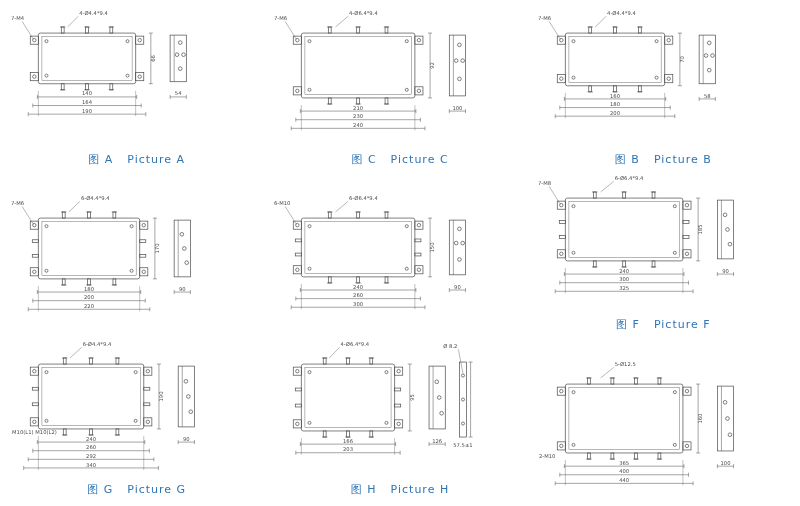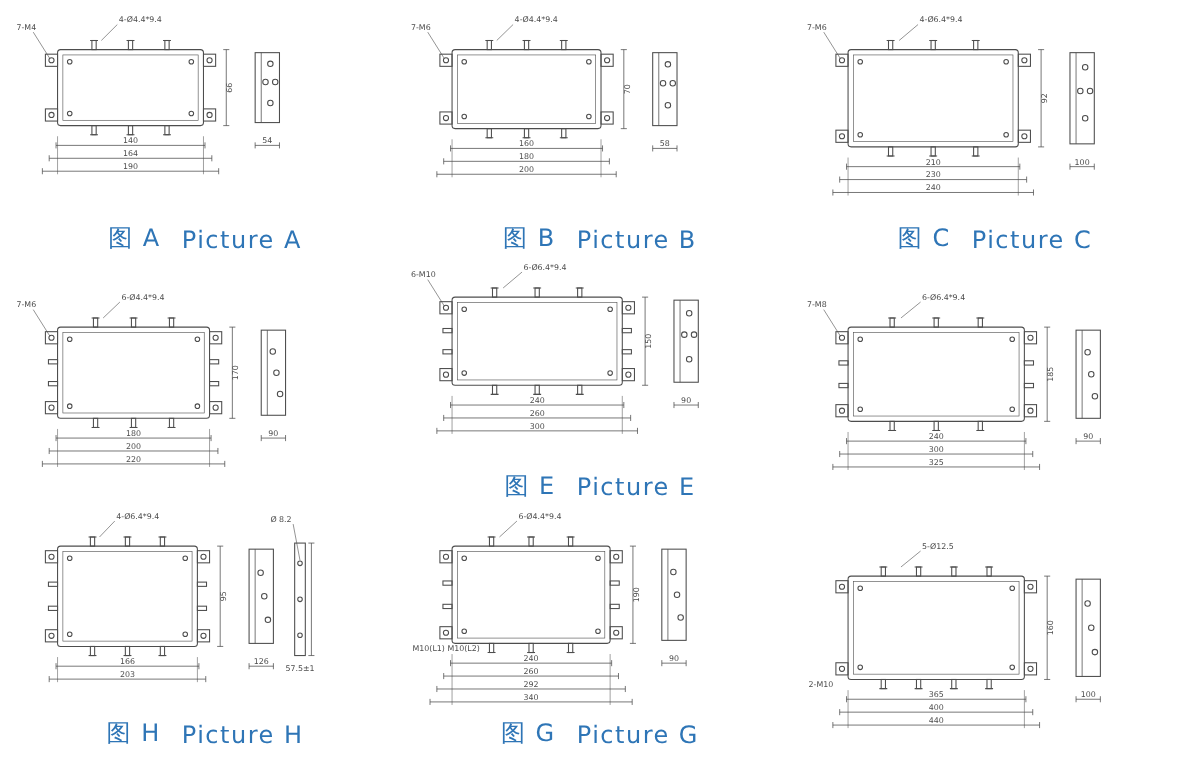--- a/index.html
+++ b/index.html
@@ -14,21 +14,21 @@
     grid-template-rows:1fr 1fr 1fr;
     column-gap:10px;
   }
   figure.cell{
     margin:0;display:flex;flex-direction:column;
     align-items:center;justify-content:flex-end;min-width:0;min-height:0;
   }
   svg.drawing{width:100%;height:calc(100% - 22px);display:block;}
   .caption{
     height:20px;display:flex;align-items:center;justify-content:center;
-    gap:14px;font-size:16px;color:var(--cap,#2e75b6);letter-spacing:1px;
+    gap:14px;font-size:11px;color:var(--cap,#2e75b6);letter-spacing:1px;
   }
   .caption span{white-space:nowrap;}
 </style>
 </head>
 <body>
 
 <div class="sheet">
   <div class="grid">
 
     <figure class="cell">
@@ -98,20 +98,91 @@
         </svg>
       <figcaption class="caption">
         <span>图 A</span>
         <span>Picture A</span>
       </figcaption>
     </figure>
 
     <figure class="cell">
       <svg class="drawing" viewBox="0 0 250 140">
           <g stroke="#4d4d4d" fill="none" stroke-width="0.7">
+            <rect x="28" y="26" width="112" height="64" rx="2"></rect>
+            <rect x="31.5" y="29.5" width="105" height="57" stroke-width="0.4"></rect>
+            <circle cx="36" cy="34" r="1.5"></circle>
+            <circle cx="132" cy="34" r="1.5"></circle>
+            <circle cx="36" cy="82" r="1.5"></circle>
+            <circle cx="132" cy="82" r="1.5"></circle>
+            <rect x="20" y="29" width="8" height="8"></rect>
+            <circle cx="24" cy="33" r="1.7"></circle>
+            <rect x="20" y="79" width="8" height="8"></rect>
+            <circle cx="24" cy="83" r="1.7"></circle>
+            <rect x="140" y="29" width="8" height="8"></rect>
+            <circle cx="144" cy="33" r="1.7"></circle>
+            <rect x="140" y="79" width="8" height="8"></rect>
+            <circle cx="144" cy="83" r="1.7"></circle>
+            <rect x="54.6" y="20" width="2.8" height="6"></rect>
+            <line x1="53.4" y1="20" x2="58.6" y2="20" stroke-width="0.7"></line>
+            <rect x="54.6" y="90" width="2.8" height="6"></rect>
+            <line x1="53.4" y1="96" x2="58.6" y2="96" stroke-width="0.7"></line>
+            <rect x="82.6" y="20" width="2.8" height="6"></rect>
+            <line x1="81.4" y1="20" x2="86.6" y2="20" stroke-width="0.7"></line>
+            <rect x="82.6" y="90" width="2.8" height="6"></rect>
+            <line x1="81.4" y1="96" x2="86.6" y2="96" stroke-width="0.7"></line>
+            <rect x="110.6" y="20" width="2.8" height="6"></rect>
+            <line x1="109.4" y1="20" x2="114.6" y2="20" stroke-width="0.7"></line>
+            <rect x="110.6" y="90" width="2.8" height="6"></rect>
+            <line x1="109.4" y1="96" x2="114.6" y2="96" stroke-width="0.7"></line>
+            <line x1="27" y1="103" x2="141" y2="103" stroke-width="0.5"></line>
+            <line x1="27" y1="101" x2="27" y2="105" stroke-width="0.5"></line>
+            <line x1="141" y1="101" x2="141" y2="105" stroke-width="0.5"></line>
+            <line x1="22.5" y1="111.5" x2="145.5" y2="111.5" stroke-width="0.5"></line>
+            <line x1="22.5" y1="109.5" x2="22.5" y2="113.5" stroke-width="0.5"></line>
+            <line x1="145.5" y1="109.5" x2="145.5" y2="113.5" stroke-width="0.5"></line>
+            <line x1="18" y1="120" x2="150" y2="120" stroke-width="0.5"></line>
+            <line x1="18" y1="118" x2="18" y2="122" stroke-width="0.5"></line>
+            <line x1="150" y1="118" x2="150" y2="122" stroke-width="0.5"></line>
+            <line x1="28" y1="97" x2="28" y2="122" stroke-width="0.35"></line>
+            <line x1="140" y1="97" x2="140" y2="122" stroke-width="0.35"></line>
+            <line x1="155" y1="26" x2="155" y2="90" stroke-width="0.5"></line>
+            <line x1="153" y1="26" x2="157" y2="26" stroke-width="0.5"></line>
+            <line x1="153" y1="90" x2="157" y2="90" stroke-width="0.5"></line>
+            <line x1="74.03999999999999" y1="9.5" x2="61.6" y2="20" stroke-width="0.4"></line>
+            <line x1="12" y1="14.5" x2="23" y2="32" stroke-width="0.4"></line>
+            <rect x="174" y="28" width="16" height="60"></rect>
+            <line x1="178" y1="28" x2="178" y2="88" stroke-width="0.5"></line>
+            <circle cx="184" cy="37.6" r="1.8"></circle>
+            <circle cx="180.8" cy="53.2" r="1.8"></circle>
+            <circle cx="187.2" cy="53.2" r="1.8"></circle>
+            <circle cx="184" cy="71.19999999999999" r="1.8"></circle>
+            <line x1="174" y1="103" x2="190" y2="103" stroke-width="0.5"></line>
+            <line x1="174" y1="101" x2="174" y2="105" stroke-width="0.5"></line>
+            <line x1="190" y1="101" x2="190" y2="105" stroke-width="0.5"></line>
+          </g>
+          <g fill="#4d4d4d" stroke="none" font-size="5.2">
+            <text x="84" y="101.6" text-anchor="middle">210</text>
+            <text x="84" y="110.1" text-anchor="middle">230</text>
+            <text x="84" y="118.6" text-anchor="middle">240</text>
+            <text x="159" y="58" text-anchor="middle" transform="rotate(-90 159 58)">92</text>
+            <text x="75.03999999999999" y="8" text-anchor="start">4-Ø6.4*9.4</text>
+            <text x="1" y="13" text-anchor="start">7-M6</text>
+            <text x="182" y="101.6" text-anchor="middle">100</text>
+          </g>
+        </svg>
+      <figcaption class="caption">
+        <span>图 C</span>
+        <span>Picture C</span>
+      </figcaption>
+    </figure>
+
+    <figure class="cell">
+      <svg class="drawing" viewBox="0 0 250 140">
+          <g stroke="#4d4d4d" fill="none" stroke-width="0.7">
             <rect x="28" y="26" width="98" height="52" rx="2"></rect>
             <rect x="31.5" y="29.5" width="91" height="45" stroke-width="0.4"></rect>
             <circle cx="36" cy="34" r="1.5"></circle>
             <circle cx="118" cy="34" r="1.5"></circle>
             <circle cx="36" cy="70" r="1.5"></circle>
             <circle cx="118" cy="70" r="1.5"></circle>
             <rect x="20" y="29" width="8" height="8"></rect>
             <circle cx="24" cy="33" r="1.7"></circle>
             <rect x="20" y="67" width="8" height="8"></rect>
             <circle cx="24" cy="71" r="1.7"></circle>
@@ -163,91 +234,20 @@
             <text x="77" y="106.6" text-anchor="middle">200</text>
             <text x="145" y="52" text-anchor="middle" transform="rotate(-90 145 52)">70</text>
             <text x="69.16" y="8" text-anchor="start">4-Ø4.4*9.4</text>
             <text x="1" y="13" text-anchor="start">7-M6</text>
             <text x="168" y="89.6" text-anchor="middle">58</text>
           </g>
         </svg>
       <figcaption class="caption">
         <span>图 B</span>
         <span>Picture B</span>
-      </figcaption>
-    </figure>
-
-    <figure class="cell">
-      <svg class="drawing" viewBox="0 0 250 140">
-          <g stroke="#4d4d4d" fill="none" stroke-width="0.7">
-            <rect x="28" y="26" width="112" height="64" rx="2"></rect>
-            <rect x="31.5" y="29.5" width="105" height="57" stroke-width="0.4"></rect>
-            <circle cx="36" cy="34" r="1.5"></circle>
-            <circle cx="132" cy="34" r="1.5"></circle>
-            <circle cx="36" cy="82" r="1.5"></circle>
-            <circle cx="132" cy="82" r="1.5"></circle>
-            <rect x="20" y="29" width="8" height="8"></rect>
-            <circle cx="24" cy="33" r="1.7"></circle>
-            <rect x="20" y="79" width="8" height="8"></rect>
-            <circle cx="24" cy="83" r="1.7"></circle>
-            <rect x="140" y="29" width="8" height="8"></rect>
-            <circle cx="144" cy="33" r="1.7"></circle>
-            <rect x="140" y="79" width="8" height="8"></rect>
-            <circle cx="144" cy="83" r="1.7"></circle>
-            <rect x="54.6" y="20" width="2.8" height="6"></rect>
-            <line x1="53.4" y1="20" x2="58.6" y2="20" stroke-width="0.7"></line>
-            <rect x="54.6" y="90" width="2.8" height="6"></rect>
-            <line x1="53.4" y1="96" x2="58.6" y2="96" stroke-width="0.7"></line>
-            <rect x="82.6" y="20" width="2.8" height="6"></rect>
-            <line x1="81.4" y1="20" x2="86.6" y2="20" stroke-width="0.7"></line>
-            <rect x="82.6" y="90" width="2.8" height="6"></rect>
-            <line x1="81.4" y1="96" x2="86.6" y2="96" stroke-width="0.7"></line>
-            <rect x="110.6" y="20" width="2.8" height="6"></rect>
-            <line x1="109.4" y1="20" x2="114.6" y2="20" stroke-width="0.7"></line>
-            <rect x="110.6" y="90" width="2.8" height="6"></rect>
-            <line x1="109.4" y1="96" x2="114.6" y2="96" stroke-width="0.7"></line>
-            <line x1="27" y1="103" x2="141" y2="103" stroke-width="0.5"></line>
-            <line x1="27" y1="101" x2="27" y2="105" stroke-width="0.5"></line>
-            <line x1="141" y1="101" x2="141" y2="105" stroke-width="0.5"></line>
-            <line x1="22.5" y1="111.5" x2="145.5" y2="111.5" stroke-width="0.5"></line>
-            <line x1="22.5" y1="109.5" x2="22.5" y2="113.5" stroke-width="0.5"></line>
-            <line x1="145.5" y1="109.5" x2="145.5" y2="113.5" stroke-width="0.5"></line>
-            <line x1="18" y1="120" x2="150" y2="120" stroke-width="0.5"></line>
-            <line x1="18" y1="118" x2="18" y2="122" stroke-width="0.5"></line>
-            <line x1="150" y1="118" x2="150" y2="122" stroke-width="0.5"></line>
-            <line x1="28" y1="97" x2="28" y2="122" stroke-width="0.35"></line>
-            <line x1="140" y1="97" x2="140" y2="122" stroke-width="0.35"></line>
-            <line x1="155" y1="26" x2="155" y2="90" stroke-width="0.5"></line>
-            <line x1="153" y1="26" x2="157" y2="26" stroke-width="0.5"></line>
-            <line x1="153" y1="90" x2="157" y2="90" stroke-width="0.5"></line>
-            <line x1="74.03999999999999" y1="9.5" x2="61.6" y2="20" stroke-width="0.4"></line>
-            <line x1="12" y1="14.5" x2="23" y2="32" stroke-width="0.4"></line>
-            <rect x="174" y="28" width="16" height="60"></rect>
-            <line x1="178" y1="28" x2="178" y2="88" stroke-width="0.5"></line>
-            <circle cx="184" cy="37.6" r="1.8"></circle>
-            <circle cx="180.8" cy="53.2" r="1.8"></circle>
-            <circle cx="187.2" cy="53.2" r="1.8"></circle>
-            <circle cx="184" cy="71.19999999999999" r="1.8"></circle>
-            <line x1="174" y1="103" x2="190" y2="103" stroke-width="0.5"></line>
-            <line x1="174" y1="101" x2="174" y2="105" stroke-width="0.5"></line>
-            <line x1="190" y1="101" x2="190" y2="105" stroke-width="0.5"></line>
-          </g>
-          <g fill="#4d4d4d" stroke="none" font-size="5.2">
-            <text x="84" y="101.6" text-anchor="middle">210</text>
-            <text x="84" y="110.1" text-anchor="middle">230</text>
-            <text x="84" y="118.6" text-anchor="middle">240</text>
-            <text x="159" y="58" text-anchor="middle" transform="rotate(-90 159 58)">92</text>
-            <text x="75.03999999999999" y="8" text-anchor="start">4-Ø6.4*9.4</text>
-            <text x="1" y="13" text-anchor="start">7-M6</text>
-            <text x="182" y="101.6" text-anchor="middle">100</text>
-          </g>
-        </svg>
-      <figcaption class="caption">
-        <span>图 C</span>
-        <span>Picture C</span>
       </figcaption>
     </figure>
 
     <figure class="cell">
       <svg class="drawing" viewBox="0 0 250 140">
           <g stroke="#4d4d4d" fill="none" stroke-width="0.7">
             <rect x="28" y="26" width="100" height="60" rx="2"></rect>
             <rect x="31.5" y="29.5" width="93" height="53" stroke-width="0.4"></rect>
             <circle cx="36" cy="34" r="1.5"></circle>
             <circle cx="120" cy="34" r="1.5"></circle>
@@ -376,24 +376,20 @@
           <g fill="#4d4d4d" stroke="none" font-size="5.2">
             <text x="84" y="95.6" text-anchor="middle">240</text>
             <text x="84" y="104.1" text-anchor="middle">260</text>
             <text x="84" y="112.6" text-anchor="middle">300</text>
             <text x="159" y="55" text-anchor="middle" transform="rotate(-90 159 55)">150</text>
             <text x="75.03999999999999" y="8" text-anchor="start">6-Ø6.4*9.4</text>
             <text x="1" y="13" text-anchor="start">6-M10</text>
             <text x="182" y="95.6" text-anchor="middle">90</text>
           </g>
         </svg>
-      <figcaption class="caption">
-        <span>图 E</span>
-        <span>Picture E</span>
-      </figcaption>
     </figure>
 
     <figure class="cell">
       <svg class="drawing" viewBox="0 0 250 140">
           <g stroke="#4d4d4d" fill="none" stroke-width="0.7">
             <rect x="28" y="26" width="116" height="62" rx="2"></rect>
             <rect x="31.5" y="29.5" width="109" height="55" stroke-width="0.4"></rect>
             <circle cx="36" cy="34" r="1.5"></circle>
             <circle cx="136" cy="34" r="1.5"></circle>
             <circle cx="36" cy="80" r="1.5"></circle>
@@ -450,20 +446,101 @@
           <g fill="#4d4d4d" stroke="none" font-size="5.2">
             <text x="86" y="99.6" text-anchor="middle">240</text>
             <text x="86" y="108.1" text-anchor="middle">300</text>
             <text x="86" y="116.6" text-anchor="middle">325</text>
             <text x="163" y="57" text-anchor="middle" transform="rotate(-90 163 57)">185</text>
             <text x="76.72" y="8" text-anchor="start">6-Ø6.4*9.4</text>
             <text x="1" y="13" text-anchor="start">7-M8</text>
             <text x="186" y="99.6" text-anchor="middle">90</text>
           </g>
         </svg>
+      <figcaption class="caption">
+        <span>图 F</span>
+        <span>Picture F</span>
+      </figcaption>
+    </figure>
+
+    <figure class="cell">
+      <svg class="drawing" viewBox="0 0 250 140">
+          <g stroke="#4d4d4d" fill="none" stroke-width="0.7">
+            <rect x="28" y="26" width="104" height="64" rx="2"></rect>
+            <rect x="31.5" y="29.5" width="97" height="57" stroke-width="0.4"></rect>
+            <circle cx="36" cy="34" r="1.5"></circle>
+            <circle cx="124" cy="34" r="1.5"></circle>
+            <circle cx="36" cy="82" r="1.5"></circle>
+            <circle cx="124" cy="82" r="1.5"></circle>
+            <rect x="20" y="29" width="8" height="8"></rect>
+            <circle cx="24" cy="33" r="1.7"></circle>
+            <rect x="20" y="79" width="8" height="8"></rect>
+            <circle cx="24" cy="83" r="1.7"></circle>
+            <rect x="132" y="29" width="8" height="8"></rect>
+            <circle cx="136" cy="33" r="1.7"></circle>
+            <rect x="132" y="79" width="8" height="8"></rect>
+            <circle cx="136" cy="83" r="1.7"></circle>
+            <rect x="52.6" y="20" width="2.8" height="6"></rect>
+            <line x1="51.4" y1="20" x2="56.6" y2="20" stroke-width="0.7"></line>
+            <rect x="52.6" y="90" width="2.8" height="6"></rect>
+            <line x1="51.4" y1="96" x2="56.6" y2="96" stroke-width="0.7"></line>
+            <rect x="78.6" y="20" width="2.8" height="6"></rect>
+            <line x1="77.4" y1="20" x2="82.6" y2="20" stroke-width="0.7"></line>
+            <rect x="78.6" y="90" width="2.8" height="6"></rect>
+            <line x1="77.4" y1="96" x2="82.6" y2="96" stroke-width="0.7"></line>
+            <rect x="104.6" y="20" width="2.8" height="6"></rect>
+            <line x1="103.4" y1="20" x2="108.6" y2="20" stroke-width="0.7"></line>
+            <rect x="104.6" y="90" width="2.8" height="6"></rect>
+            <line x1="103.4" y1="96" x2="108.6" y2="96" stroke-width="0.7"></line>
+            <rect x="22" y="48.92" width="6" height="2.8"></rect>
+            <rect x="132" y="48.92" width="6" height="2.8"></rect>
+            <rect x="22" y="64.28" width="6" height="2.8"></rect>
+            <rect x="132" y="64.28" width="6" height="2.8"></rect>
+            <line x1="27" y1="103" x2="133" y2="103" stroke-width="0.5"></line>
+            <line x1="27" y1="101" x2="27" y2="105" stroke-width="0.5"></line>
+            <line x1="133" y1="101" x2="133" y2="105" stroke-width="0.5"></line>
+            <line x1="22.5" y1="111.5" x2="137.5" y2="111.5" stroke-width="0.5"></line>
+            <line x1="22.5" y1="109.5" x2="22.5" y2="113.5" stroke-width="0.5"></line>
+            <line x1="137.5" y1="109.5" x2="137.5" y2="113.5" stroke-width="0.5"></line>
+            <line x1="18" y1="120" x2="142" y2="120" stroke-width="0.5"></line>
+            <line x1="18" y1="118" x2="18" y2="122" stroke-width="0.5"></line>
+            <line x1="142" y1="118" x2="142" y2="122" stroke-width="0.5"></line>
+            <line x1="13.5" y1="128.5" x2="146.5" y2="128.5" stroke-width="0.5"></line>
+            <line x1="13.5" y1="126.5" x2="13.5" y2="130.5" stroke-width="0.5"></line>
+            <line x1="146.5" y1="126.5" x2="146.5" y2="130.5" stroke-width="0.5"></line>
+            <line x1="28" y1="97" x2="28" y2="130.5" stroke-width="0.35"></line>
+            <line x1="132" y1="97" x2="132" y2="130.5" stroke-width="0.35"></line>
+            <line x1="147" y1="26" x2="147" y2="90" stroke-width="0.5"></line>
+            <line x1="145" y1="26" x2="149" y2="26" stroke-width="0.5"></line>
+            <line x1="145" y1="90" x2="149" y2="90" stroke-width="0.5"></line>
+            <line x1="70.68" y1="9.5" x2="59.2" y2="20" stroke-width="0.4"></line>
+            <rect x="166" y="28" width="16" height="60"></rect>
+            <line x1="170" y1="28" x2="170" y2="88" stroke-width="0.5"></line>
+            <circle cx="173.6" cy="43" r="1.8"></circle>
+            <circle cx="176" cy="58" r="1.8"></circle>
+            <circle cx="178.4" cy="73" r="1.8"></circle>
+            <line x1="166" y1="103" x2="182" y2="103" stroke-width="0.5"></line>
+            <line x1="166" y1="101" x2="166" y2="105" stroke-width="0.5"></line>
+            <line x1="182" y1="101" x2="182" y2="105" stroke-width="0.5"></line>
+          </g>
+          <g fill="#4d4d4d" stroke="none" font-size="5.2">
+            <text x="80" y="101.6" text-anchor="middle">240</text>
+            <text x="80" y="110.1" text-anchor="middle">260</text>
+            <text x="80" y="118.6" text-anchor="middle">292</text>
+            <text x="80" y="127.1" text-anchor="middle">340</text>
+            <text x="151" y="58" text-anchor="middle" transform="rotate(-90 151 58)">190</text>
+            <text x="71.68" y="8" text-anchor="start">6-Ø4.4*9.4</text>
+            <text x="2" y="95" text-anchor="start">M10(L1) M10(L2)</text>
+            <text x="174" y="101.6" text-anchor="middle">90</text>
+          </g>
+        </svg>
+      <figcaption class="caption">
+        <span>图 G</span>
+        <span>Picture G</span>
+      </figcaption>
     </figure>
 
     <figure class="cell">
       <svg class="drawing" viewBox="0 0 250 140">
           <g stroke="#4d4d4d" fill="none" stroke-width="0.7">
             <rect x="28" y="26" width="92" height="66" rx="2"></rect>
             <rect x="31.5" y="29.5" width="85" height="59" stroke-width="0.4"></rect>
             <circle cx="36" cy="34" r="1.5"></circle>
             <circle cx="112" cy="34" r="1.5"></circle>
             <circle cx="36" cy="84" r="1.5"></circle>
@@ -533,97 +610,20 @@
         </svg>
       <figcaption class="caption">
         <span>图 H</span>
         <span>Picture H</span>
       </figcaption>
     </figure>
 
     <figure class="cell">
       <svg class="drawing" viewBox="0 0 250 140">
           <g stroke="#4d4d4d" fill="none" stroke-width="0.7">
-            <rect x="28" y="26" width="104" height="64" rx="2"></rect>
-            <rect x="31.5" y="29.5" width="97" height="57" stroke-width="0.4"></rect>
-            <circle cx="36" cy="34" r="1.5"></circle>
-            <circle cx="124" cy="34" r="1.5"></circle>
-            <circle cx="36" cy="82" r="1.5"></circle>
-            <circle cx="124" cy="82" r="1.5"></circle>
-            <rect x="20" y="29" width="8" height="8"></rect>
-            <circle cx="24" cy="33" r="1.7"></circle>
-            <rect x="20" y="79" width="8" height="8"></rect>
-            <circle cx="24" cy="83" r="1.7"></circle>
-            <rect x="132" y="29" width="8" height="8"></rect>
-            <circle cx="136" cy="33" r="1.7"></circle>
-            <rect x="132" y="79" width="8" height="8"></rect>
-            <circle cx="136" cy="83" r="1.7"></circle>
-            <rect x="52.6" y="20" width="2.8" height="6"></rect>
-            <line x1="51.4" y1="20" x2="56.6" y2="20" stroke-width="0.7"></line>
-            <rect x="52.6" y="90" width="2.8" height="6"></rect>
-            <line x1="51.4" y1="96" x2="56.6" y2="96" stroke-width="0.7"></line>
-            <rect x="78.6" y="20" width="2.8" height="6"></rect>
-            <line x1="77.4" y1="20" x2="82.6" y2="20" stroke-width="0.7"></line>
-            <rect x="78.6" y="90" width="2.8" height="6"></rect>
-            <line x1="77.4" y1="96" x2="82.6" y2="96" stroke-width="0.7"></line>
-            <rect x="104.6" y="20" width="2.8" height="6"></rect>
-            <line x1="103.4" y1="20" x2="108.6" y2="20" stroke-width="0.7"></line>
-            <rect x="104.6" y="90" width="2.8" height="6"></rect>
-            <line x1="103.4" y1="96" x2="108.6" y2="96" stroke-width="0.7"></line>
-            <rect x="22" y="48.92" width="6" height="2.8"></rect>
-            <rect x="132" y="48.92" width="6" height="2.8"></rect>
-            <rect x="22" y="64.28" width="6" height="2.8"></rect>
-            <rect x="132" y="64.28" width="6" height="2.8"></rect>
-            <line x1="27" y1="103" x2="133" y2="103" stroke-width="0.5"></line>
-            <line x1="27" y1="101" x2="27" y2="105" stroke-width="0.5"></line>
-            <line x1="133" y1="101" x2="133" y2="105" stroke-width="0.5"></line>
-            <line x1="22.5" y1="111.5" x2="137.5" y2="111.5" stroke-width="0.5"></line>
-            <line x1="22.5" y1="109.5" x2="22.5" y2="113.5" stroke-width="0.5"></line>
-            <line x1="137.5" y1="109.5" x2="137.5" y2="113.5" stroke-width="0.5"></line>
-            <line x1="18" y1="120" x2="142" y2="120" stroke-width="0.5"></line>
-            <line x1="18" y1="118" x2="18" y2="122" stroke-width="0.5"></line>
-            <line x1="142" y1="118" x2="142" y2="122" stroke-width="0.5"></line>
-            <line x1="13.5" y1="128.5" x2="146.5" y2="128.5" stroke-width="0.5"></line>
-            <line x1="13.5" y1="126.5" x2="13.5" y2="130.5" stroke-width="0.5"></line>
-            <line x1="146.5" y1="126.5" x2="146.5" y2="130.5" stroke-width="0.5"></line>
-            <line x1="28" y1="97" x2="28" y2="130.5" stroke-width="0.35"></line>
-            <line x1="132" y1="97" x2="132" y2="130.5" stroke-width="0.35"></line>
-            <line x1="147" y1="26" x2="147" y2="90" stroke-width="0.5"></line>
-            <line x1="145" y1="26" x2="149" y2="26" stroke-width="0.5"></line>
-            <line x1="145" y1="90" x2="149" y2="90" stroke-width="0.5"></line>
-            <line x1="70.68" y1="9.5" x2="59.2" y2="20" stroke-width="0.4"></line>
-            <rect x="166" y="28" width="16" height="60"></rect>
-            <line x1="170" y1="28" x2="170" y2="88" stroke-width="0.5"></line>
-            <circle cx="173.6" cy="43" r="1.8"></circle>
-            <circle cx="176" cy="58" r="1.8"></circle>
-            <circle cx="178.4" cy="73" r="1.8"></circle>
-            <line x1="166" y1="103" x2="182" y2="103" stroke-width="0.5"></line>
-            <line x1="166" y1="101" x2="166" y2="105" stroke-width="0.5"></line>
-            <line x1="182" y1="101" x2="182" y2="105" stroke-width="0.5"></line>
-          </g>
-          <g fill="#4d4d4d" stroke="none" font-size="5.2">
-            <text x="80" y="101.6" text-anchor="middle">240</text>
-            <text x="80" y="110.1" text-anchor="middle">260</text>
-            <text x="80" y="118.6" text-anchor="middle">292</text>
-            <text x="80" y="127.1" text-anchor="middle">340</text>
-            <text x="151" y="58" text-anchor="middle" transform="rotate(-90 151 58)">190</text>
-            <text x="71.68" y="8" text-anchor="start">6-Ø4.4*9.4</text>
-            <text x="2" y="95" text-anchor="start">M10(L1) M10(L2)</text>
-            <text x="174" y="101.6" text-anchor="middle">90</text>
-          </g>
-        </svg>
-      <figcaption class="caption">
-        <span>图 G</span>
-        <span>Picture G</span>
-      </figcaption>
-    </figure>
-
-    <figure class="cell">
-      <svg class="drawing" viewBox="0 0 250 140">
-          <g stroke="#4d4d4d" fill="none" stroke-width="0.7">
             <rect x="28" y="26" width="116" height="68" rx="2"></rect>
             <rect x="31.5" y="29.5" width="109" height="61" stroke-width="0.4"></rect>
             <circle cx="36" cy="34" r="1.5"></circle>
             <circle cx="136" cy="34" r="1.5"></circle>
             <circle cx="36" cy="86" r="1.5"></circle>
             <circle cx="136" cy="86" r="1.5"></circle>
             <rect x="20" y="29" width="8" height="8"></rect>
             <circle cx="24" cy="33" r="1.7"></circle>
             <rect x="20" y="83" width="8" height="8"></rect>
             <circle cx="24" cy="87" r="1.7"></circle>

